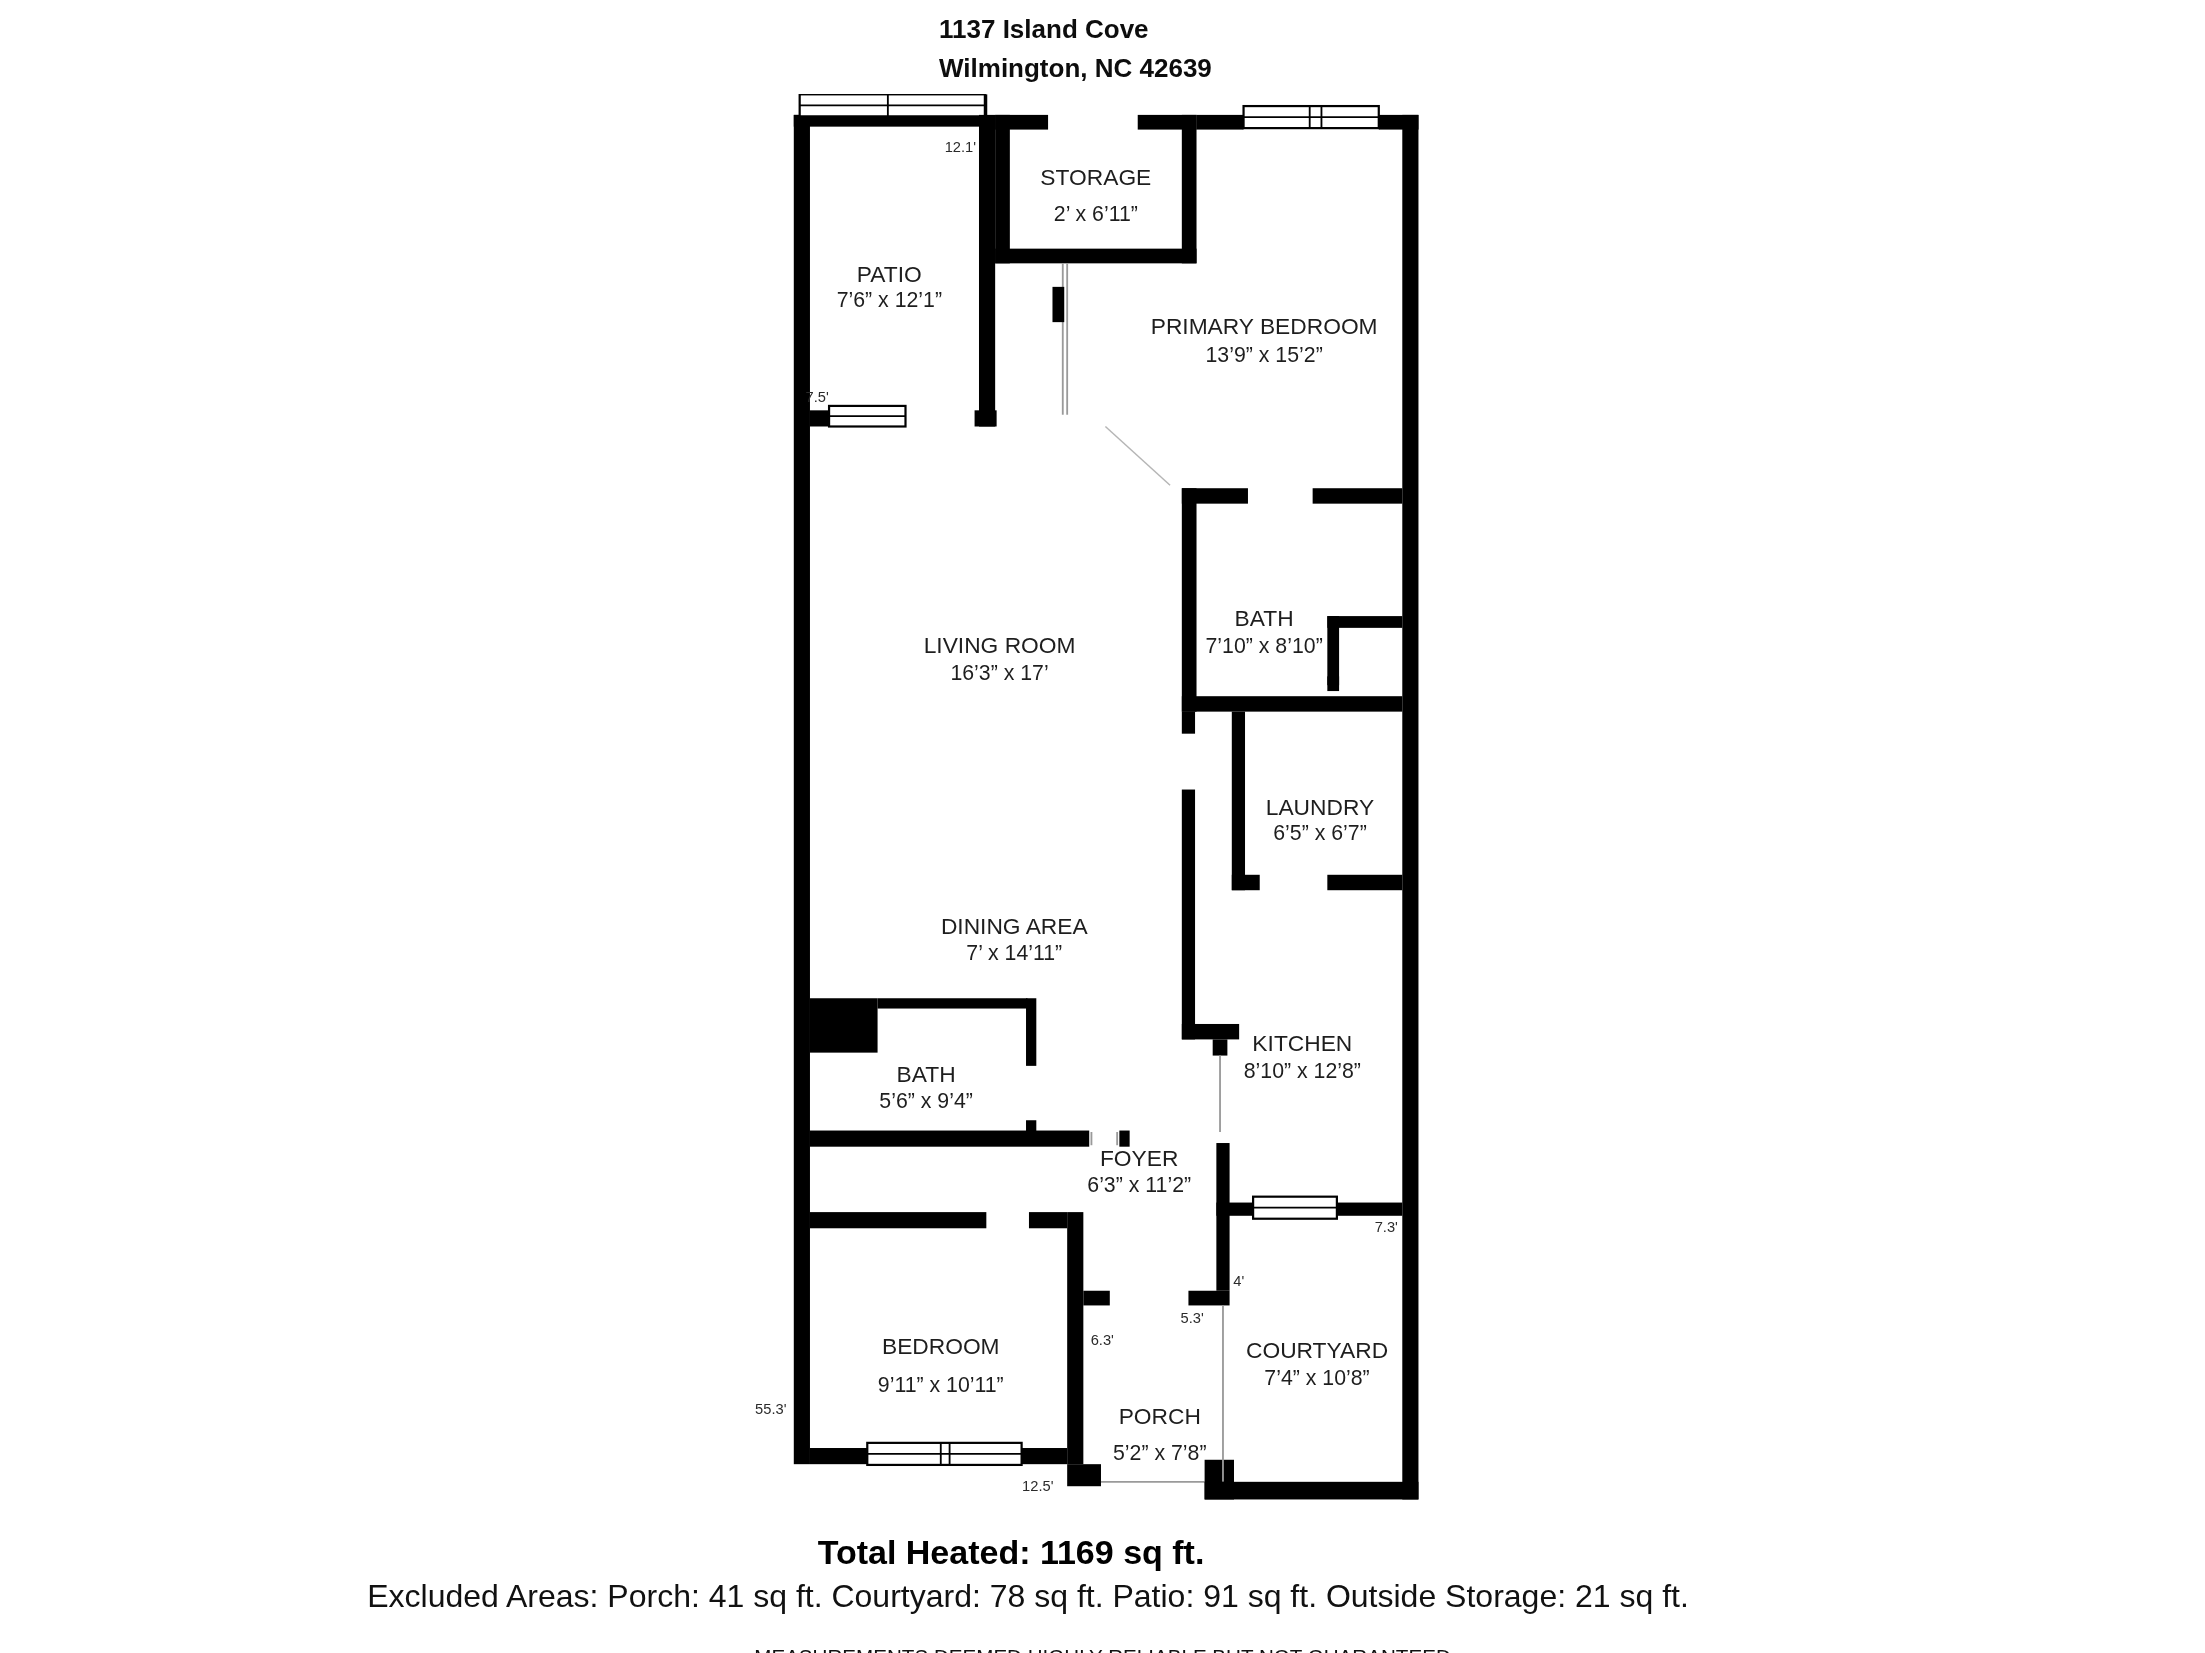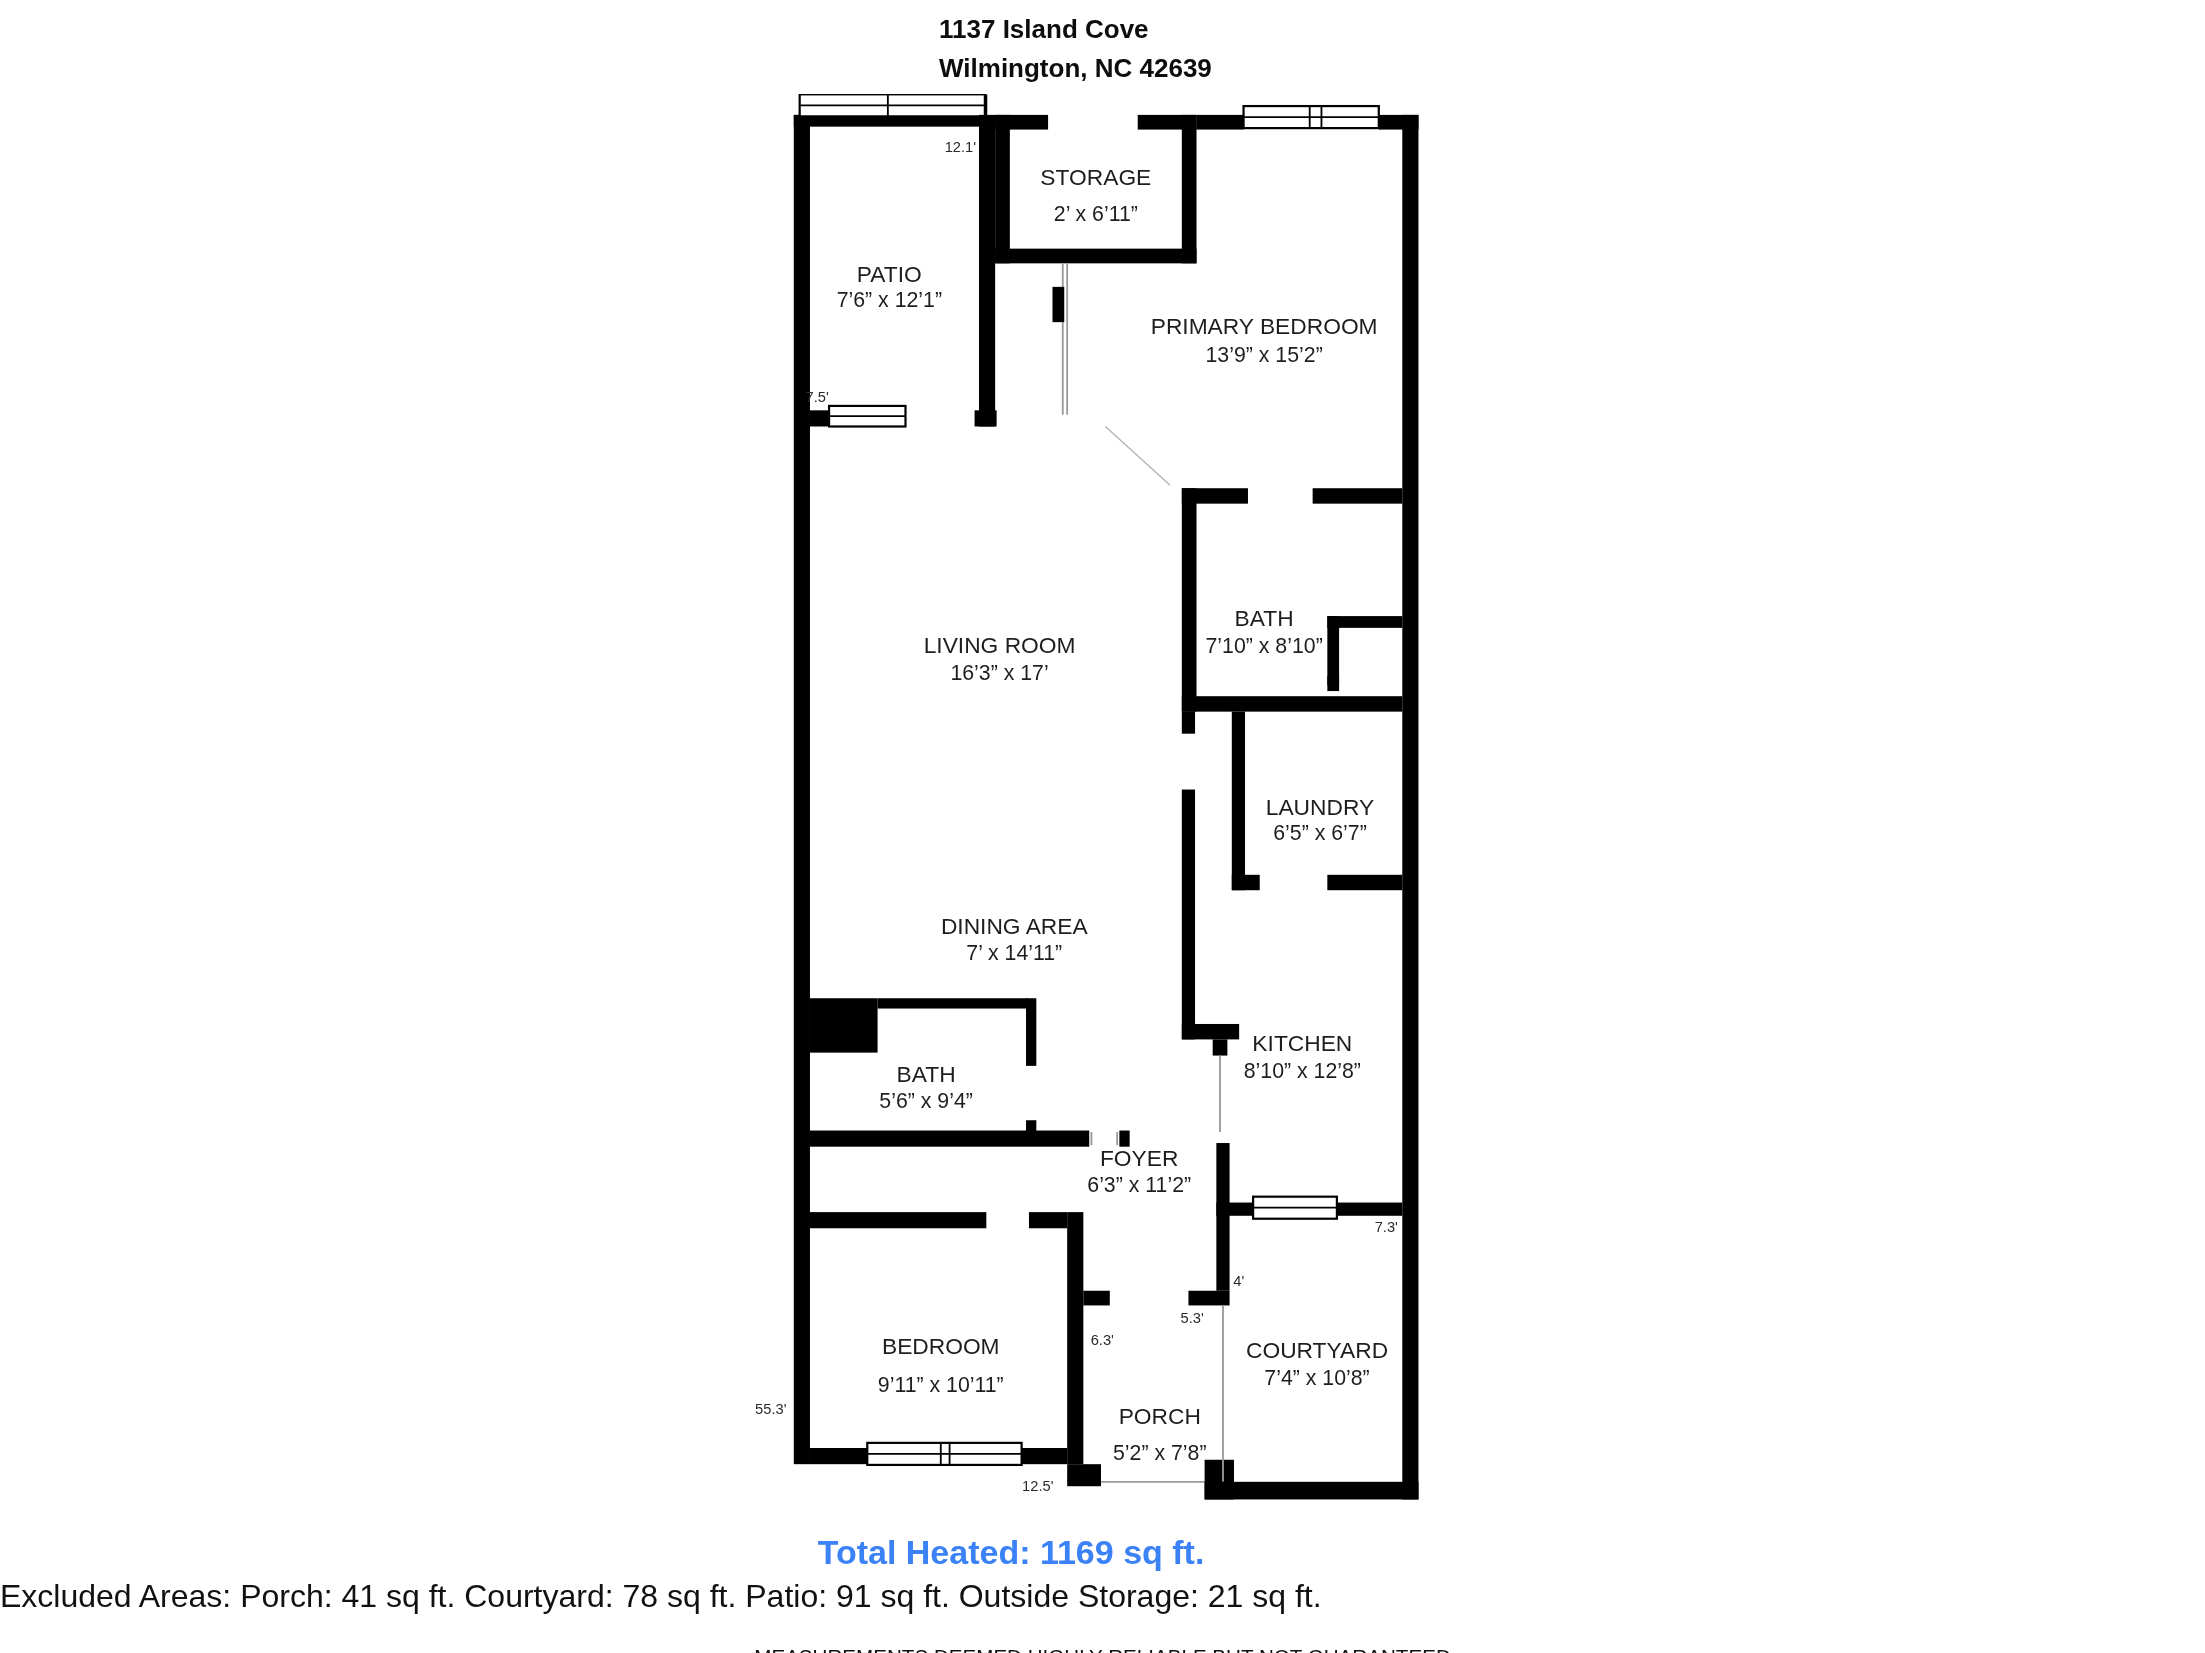--- a/index.html
+++ b/index.html
@@ -10,22 +10,22 @@
   .plan-svg{position:absolute;left:735px;top:94px;}
   .wall{fill:#000000;stroke:none;}
   .win{fill:#ffffff;stroke:#000000;stroke-width:3;}
   .winline{stroke:#000000;stroke-width:2.5;fill:none;}
   .thin{stroke:#9a9a9a;stroke-width:2.5;fill:none;}
   .doorleaf{stroke:#b5b5b5;stroke-width:2;fill:none;}
   .room-name{font-family:"Liberation Sans",sans-serif;font-size:31px;fill:#1e1e1e;text-anchor:middle;}
   .room-dims{font-family:"Liberation Sans",sans-serif;font-size:29px;fill:#1e1e1e;text-anchor:middle;}
   .meas{font-family:"Liberation Sans",sans-serif;font-size:20px;fill:#2b2b2b;}
   .footer-total{position:absolute;left:0;top:1533px;width:2022px;text-align:center;
-        font-weight:bold;font-size:34px;color:#3b82f6;}
-  .footer-excluded{position:absolute;left:0;top:1578px;width:2056px;
+        font-weight:bold;font-size:34px;color:#000000;}
+  .footer-excluded{position:absolute;left:0;top:1578px;width:2056px;text-align:center;
         font-size:32px;color:#111111;}
   .footer-disclaimer{position:absolute;left:0;top:1645px;width:2205px;text-align:center;
         font-size:20.6px;color:#111111;}
   .watermark{position:absolute;left:5.9px;top:1547px;font-size:59px;color:#f2f2f2;
         -webkit-text-stroke:1.1px #9c9c9c;letter-spacing:1.5px;white-space:nowrap;}
 </style>
 </head>
 <body>
 
 <div class="page">

